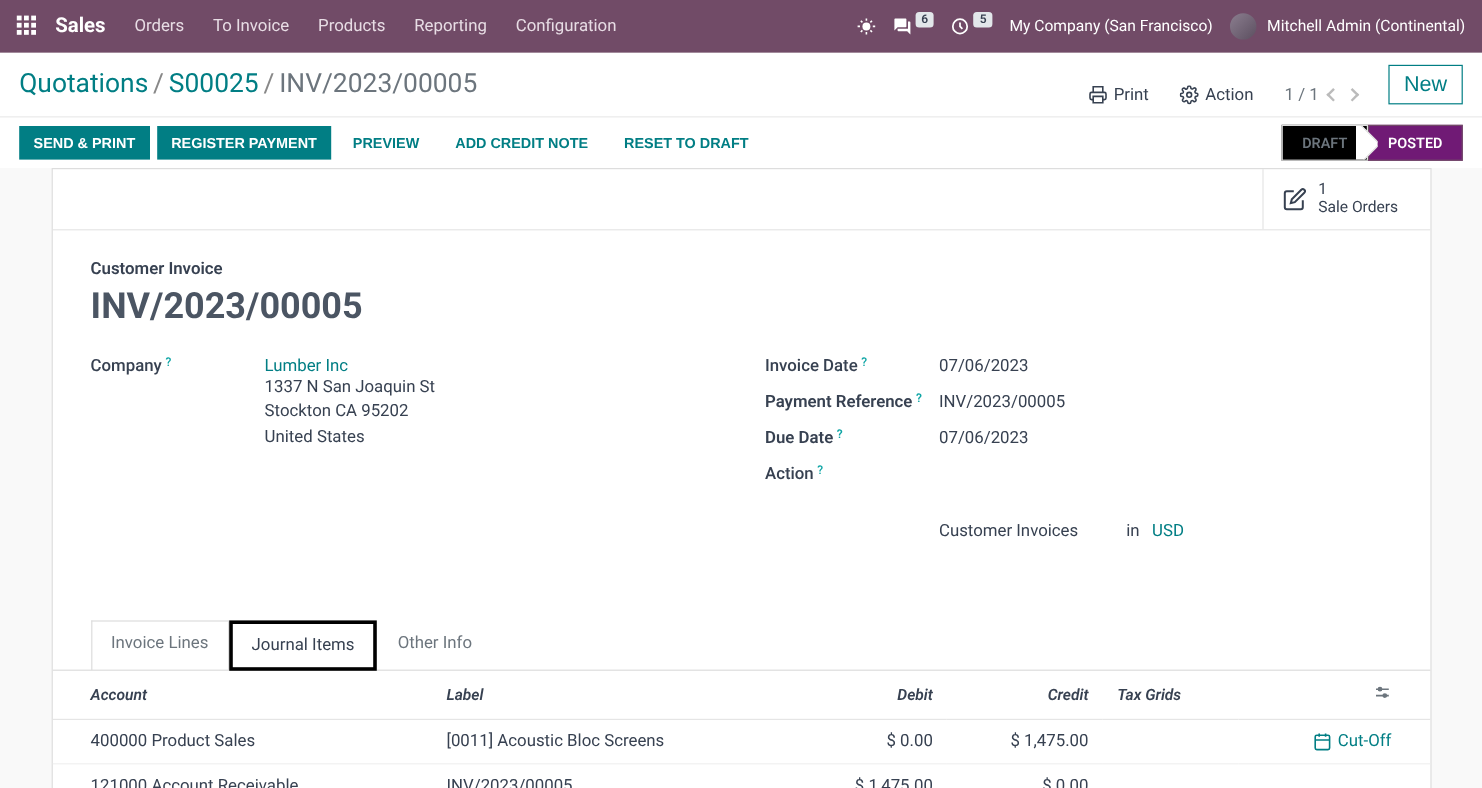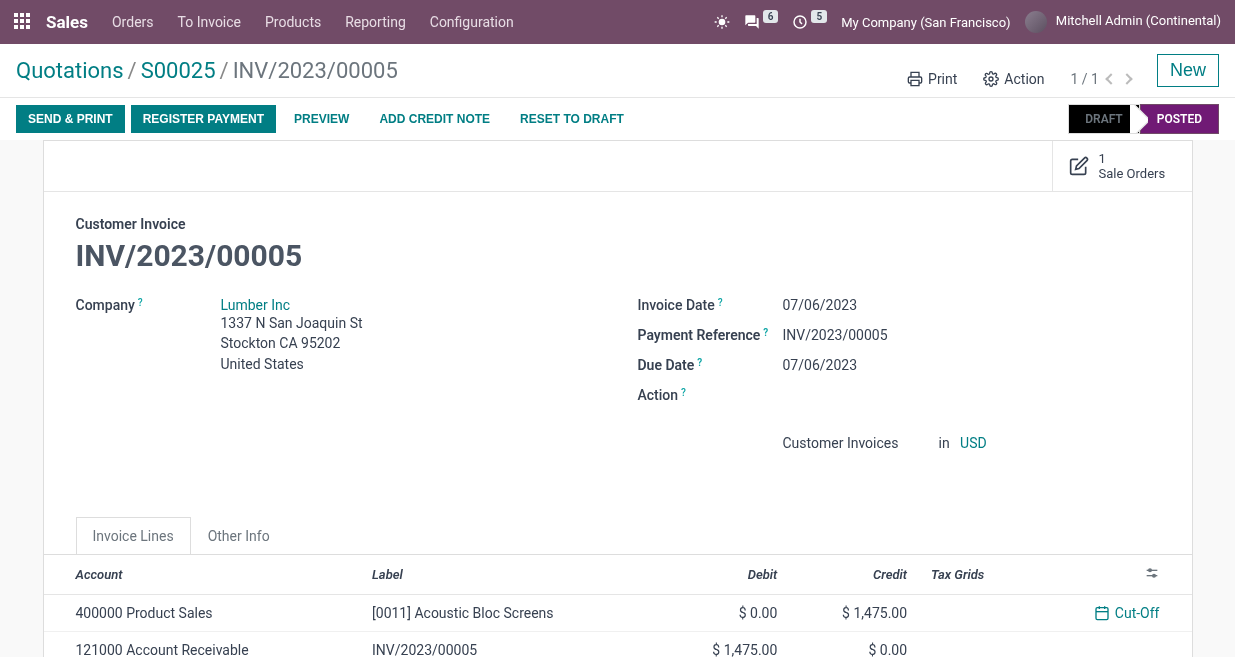--- a/index.html
+++ b/index.html
@@ -236,20 +236,21 @@
                 &nbsp;&nbsp;<a class="currency-link">USD</a>
               </span>
             </div>
           </div>
         </div>
       </div>
     </div>
 
     <div class="tabs">
       <div class="tab first">Invoice Lines</div>
+      <div class="tab active">Journal Items</div>
       <div class="tab">Other Info</div>
     </div>
 
     <div class="table-wrap">
       <table>
         <thead>
           <tr>
             <th style="padding-left:32px">Account</th>
             <th>Label</th>
             <th class="num">Debit</th>

